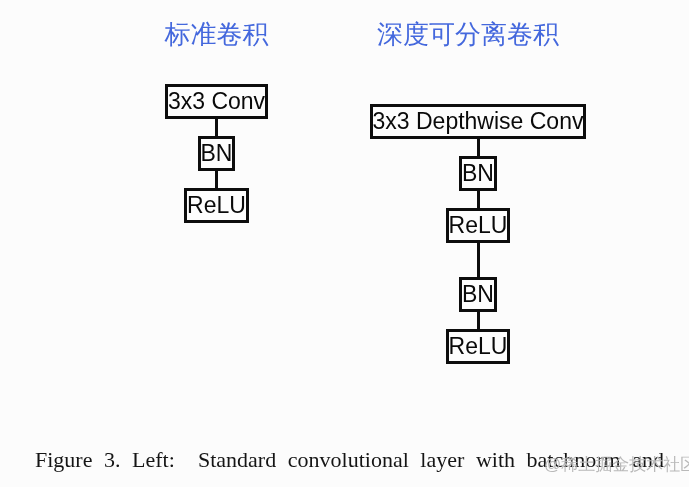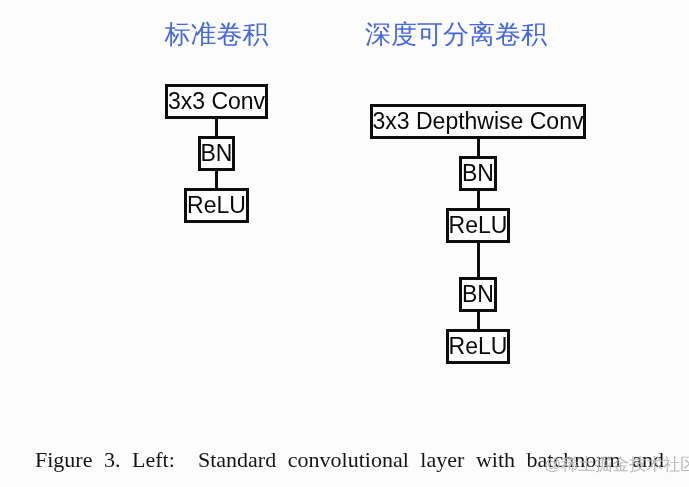--- a/index.html
+++ b/index.html
@@ -25,21 +25,21 @@
     height:30px;
     line-height:30px;
     text-align:center;
     font-size:26px;
     font-weight:500;
     color:var(--title-color);
     font-family:"Liberation Sans",sans-serif;
     white-space:nowrap;
   }
   .col-title.left{left:103px;width:227px;}
-  .col-title.right{left:343px;width:226px;}
+  .col-title.right{left:355px;width:226px;}
   .column{
     position:absolute;
     top:84px;
     display:flex;
     flex-direction:column;
     align-items:center;
   }
   .column.left-col{left:103px;width:227px;}
   .column.right-col{left:365px;width:226px;margin-top:20px;}
   .box{

